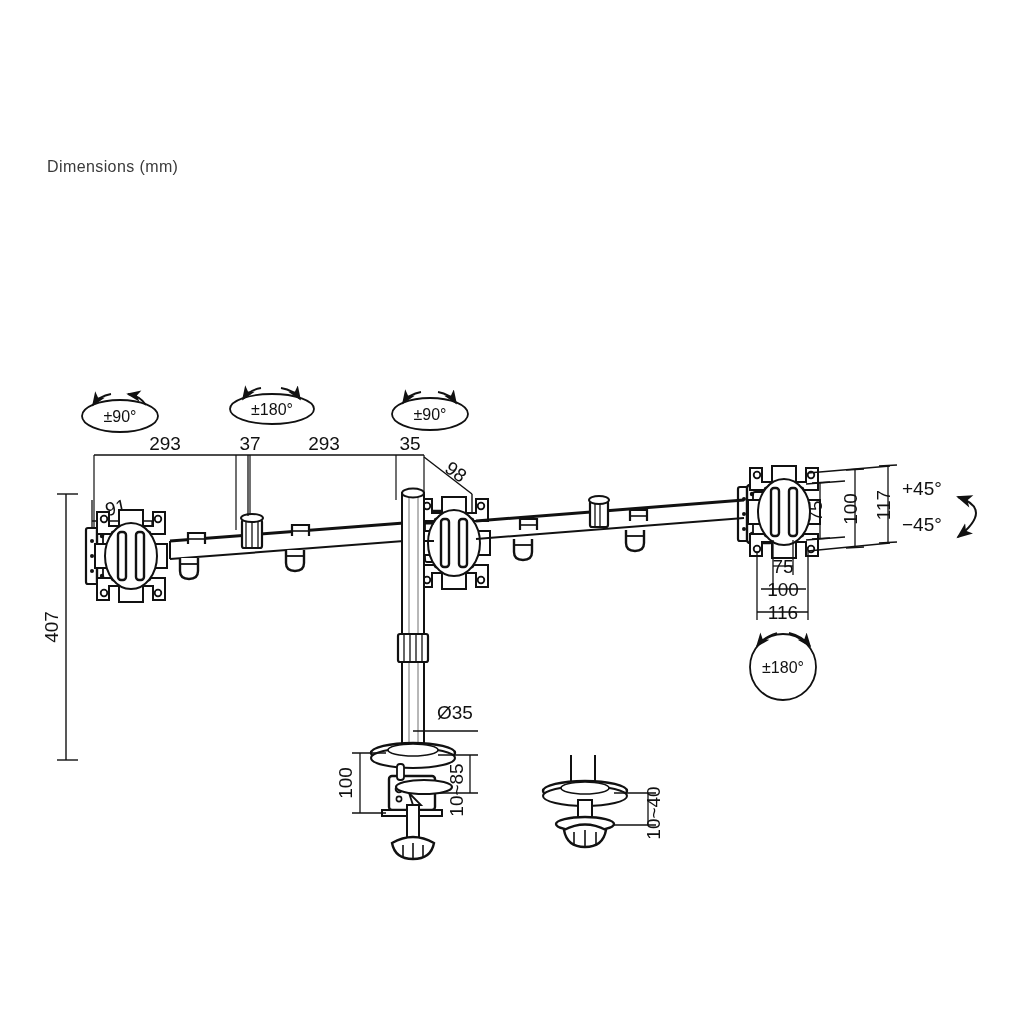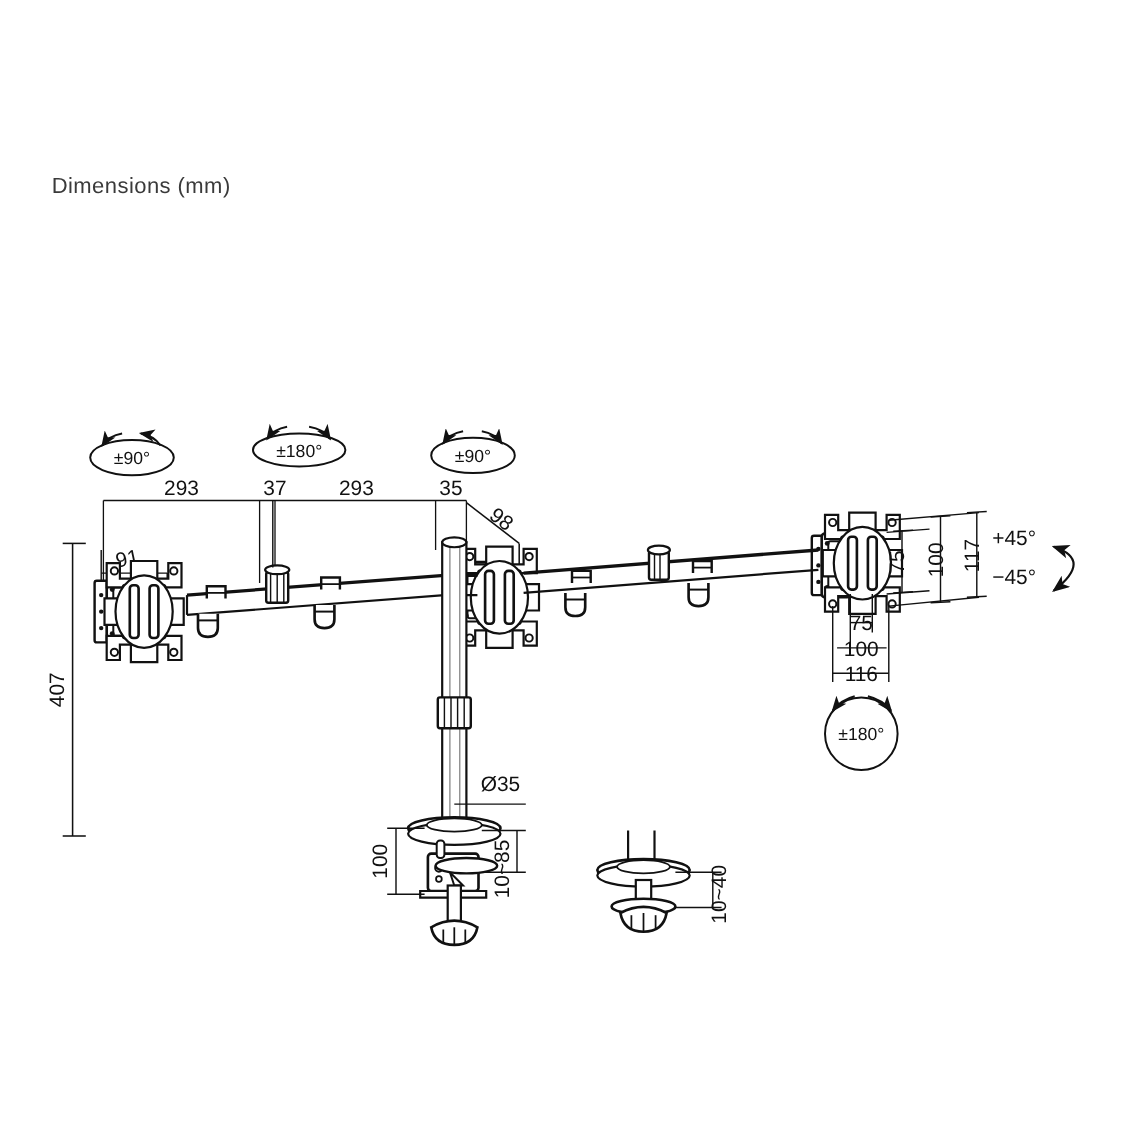--- a/index.html
+++ b/index.html
@@ -8,21 +8,21 @@
   }
   body {
     width: 1024px; height: 1024px;
     position: relative;
     font-family: "Liberation Sans", sans-serif;
     overflow: hidden;
   }
   #page-title {
     position: absolute;
     left: 47px; top: 158px;
-    font-size: 20px;
+    font-size: 16px;
     color: #3a3a3a;
     letter-spacing: 0.4px;
     white-space: nowrap;
   }
   #drawing {
     position: absolute;
     left: 0; top: 0;
     width: 1024px; height: 1024px;
   }
   svg text {

